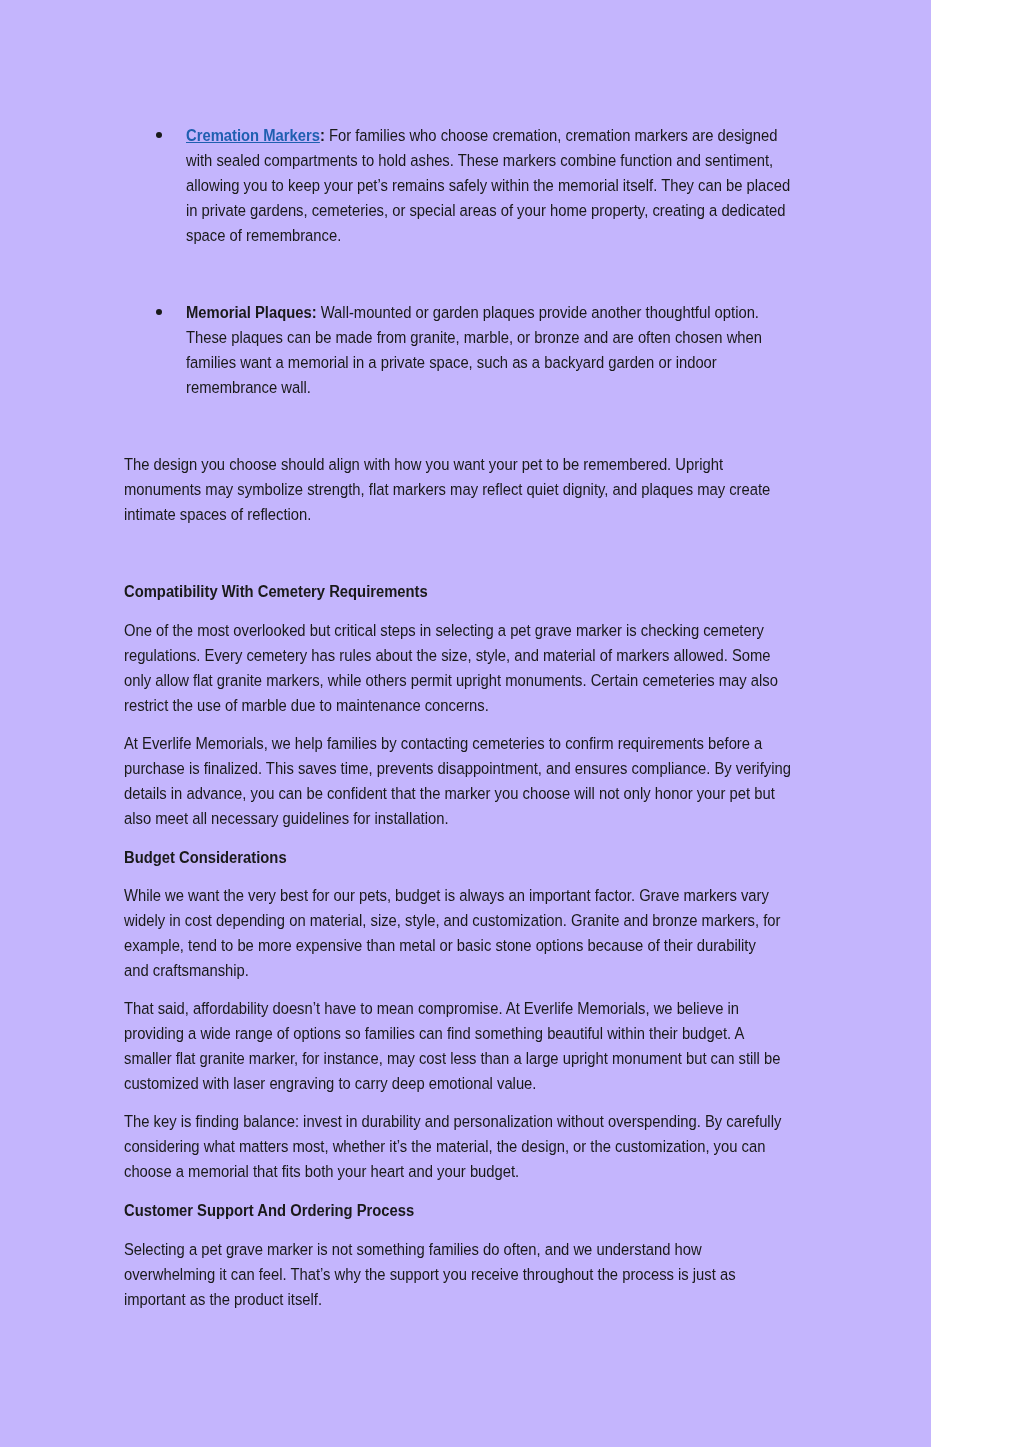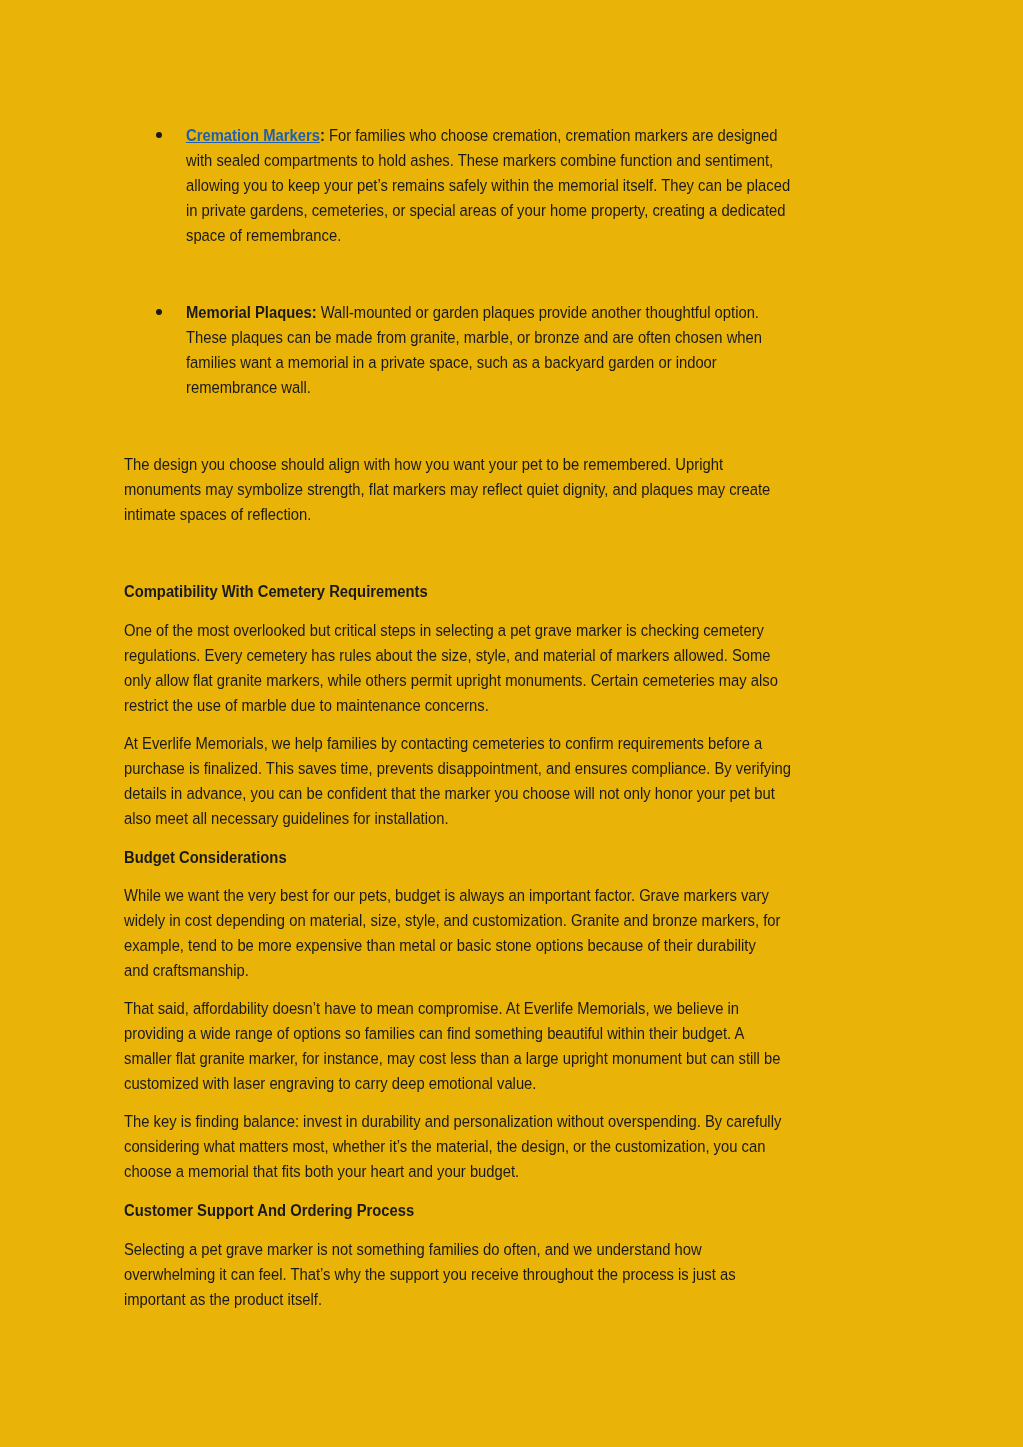--- a/index.html
+++ b/index.html
@@ -1,18 +1,18 @@
 <!DOCTYPE html>
 <html><head>
 <meta charset="utf-8">
 <style>
   html, body { margin: 0; padding: 0; background: #ffffff; }
   body { width: 1023px; height: 1447px; position: relative; overflow: hidden;
          font-family: "Liberation Sans", sans-serif; color: #1a1a1a; }
-  .page { position: absolute; left: 0; top: 0; width: 1023px; height: 1447px; background: #eab308; }
+  .page { position: absolute; left: 0; top: 0; width: 931px; height: 1447px; background: #c4b5fd; }
   .line { position: absolute; white-space: nowrap; font-size: 17.2px; line-height: 20px;
           transform-origin: 0 50%; transform: scaleX(0.86); }
   .bold { font-weight: bold; }
   .link { color: #1F5FB0; text-decoration: underline; font-weight: bold; }
   .bullet { position: absolute; width: 6px; height: 6px; border-radius: 50%; background: #1a1a1a; }
 </style>
 </head>
 <body>
 
 <div class="page">

